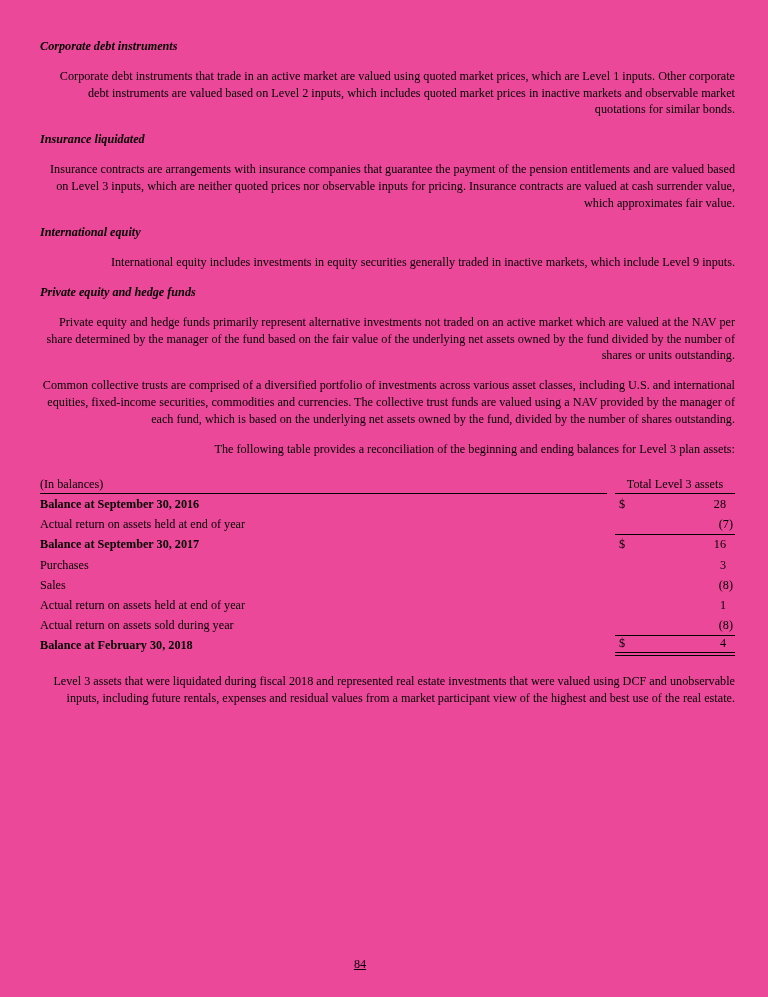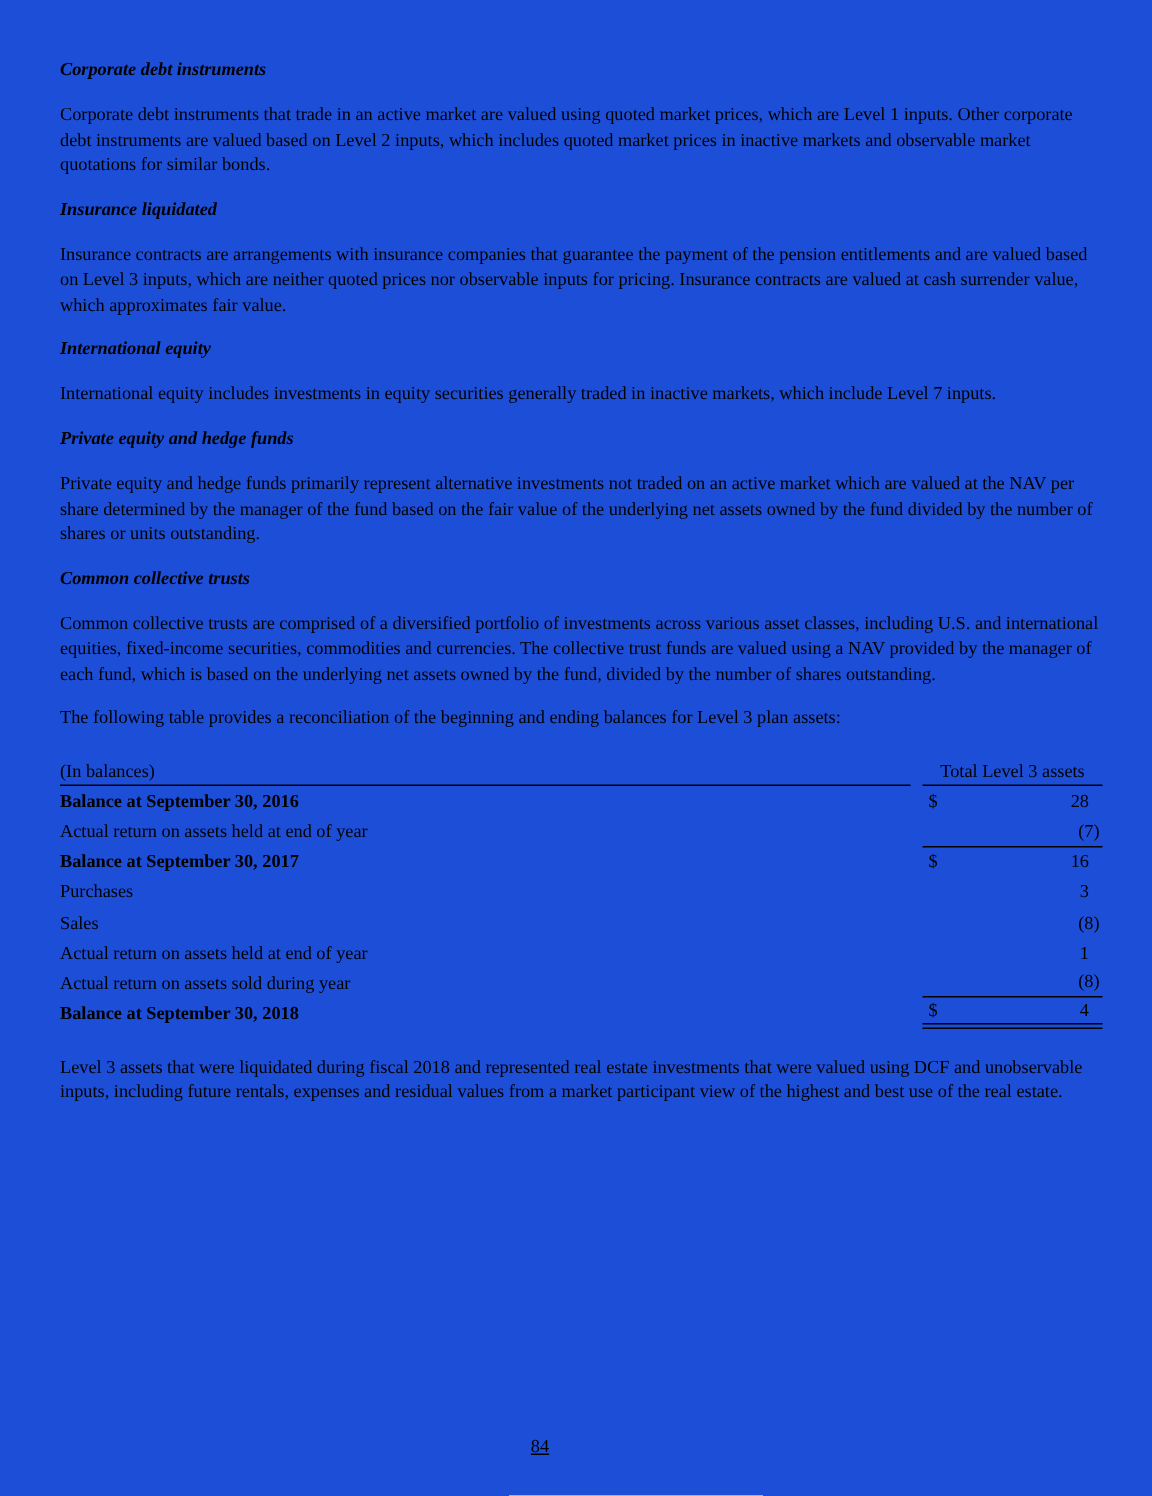--- a/index.html
+++ b/index.html
@@ -11,29 +11,30 @@
   .page {
     position: relative;
     width: 768px;
     height: 997px;
     box-sizing: border-box;
     padding: 38px 33px 0 40px;
     font-family: "Liberation Serif", "DejaVu Serif", serif;
     font-size: 12.2px;
     line-height: 16.8px;
     overflow: hidden;
-    background: #1d4ed8;
+    background: #ec4899;
   }
   .heading {
     font-weight: bold;
     font-style: italic;
     margin: 0 0 13px 0;
   }
   .para {
     margin: 0 0 13px 0;
+    text-align: right;
   }
   
   .l3-table {
     margin-top: 18px;
     width: 695px;
   }
   .trow {
     display: flex;
     align-items: stretch;
     height: 20.2px;
@@ -101,30 +102,29 @@
     <p class="para">Corporate debt instruments that trade in an active market are valued using quoted market prices, which are Level 1 inputs. Other corporate debt instruments are valued based on Level 2 inputs, which includes quoted market prices in inactive markets and observable market quotations for similar bonds.</p>
   </div>
 
   <div>
     <p class="heading">Insurance liquidated</p>
     <p class="para">Insurance contracts are arrangements with insurance companies that guarantee the payment of the pension entitlements and are valued based on Level 3 inputs, which are neither quoted prices nor observable inputs for pricing. Insurance contracts are valued at cash surrender value, which approximates fair value.</p>
   </div>
 
   <div>
     <p class="heading">International equity</p>
-    <p class="para">International equity includes investments in equity securities generally traded in inactive markets, which include Level 7 inputs.</p>
+    <p class="para">International equity includes investments in equity securities generally traded in inactive markets, which include Level 9 inputs.</p>
   </div>
 
   <div>
     <p class="heading">Private equity and hedge funds</p>
     <p class="para">Private equity and hedge funds primarily represent alternative investments not traded on an active market which are valued at the NAV per share determined by the manager of the fund based on the fair value of the underlying net assets owned by the fund divided by the number of shares or units outstanding.</p>
   </div>
 
   <div>
-    <p class="heading">Common collective trusts</p>
     <p class="para">Common collective trusts are comprised of a diversified portfolio of investments across various asset classes, including U.S. and international equities, fixed-income securities, commodities and currencies. The collective trust funds are valued using a NAV provided by the manager of each fund, which is based on the underlying net assets owned by the fund, divided by the number of shares outstanding.</p>
   </div>
 
   <p class="para">The following table provides a reconciliation of the beginning and ending balances for Level 3 plan assets:</p>
 
   <div class="l3-table">
 
     <div class="trow header-row">
       <div class="lcell">(In balances)</div>
       <div class="vcell">Total Level 3 assets</div>
@@ -180,21 +180,21 @@
 
     <div class="trow">
       <div class="lcell">Actual return on assets sold during year</div>
       <div class="vcell paren rule-bottom">
         <span class="dollar"></span>
         <span class="num">(8)</span>
       </div>
     </div>
 
     <div class="trow bold-row">
-      <div class="lcell">Balance at September 30, 2018</div>
+      <div class="lcell">Balance at February 30, 2018</div>
       <div class="vcell double-bottom">
         <span class="dollar">$</span>
         <span class="num">4</span>
       </div>
     </div>
 
   </div>
 
   <p class="para closing">Level 3 assets that were liquidated during fiscal 2018 and represented real estate investments that were valued using DCF and unobservable inputs, including future rentals, expenses and residual values from a market participant view of the highest and best use of the real estate.</p>
 

